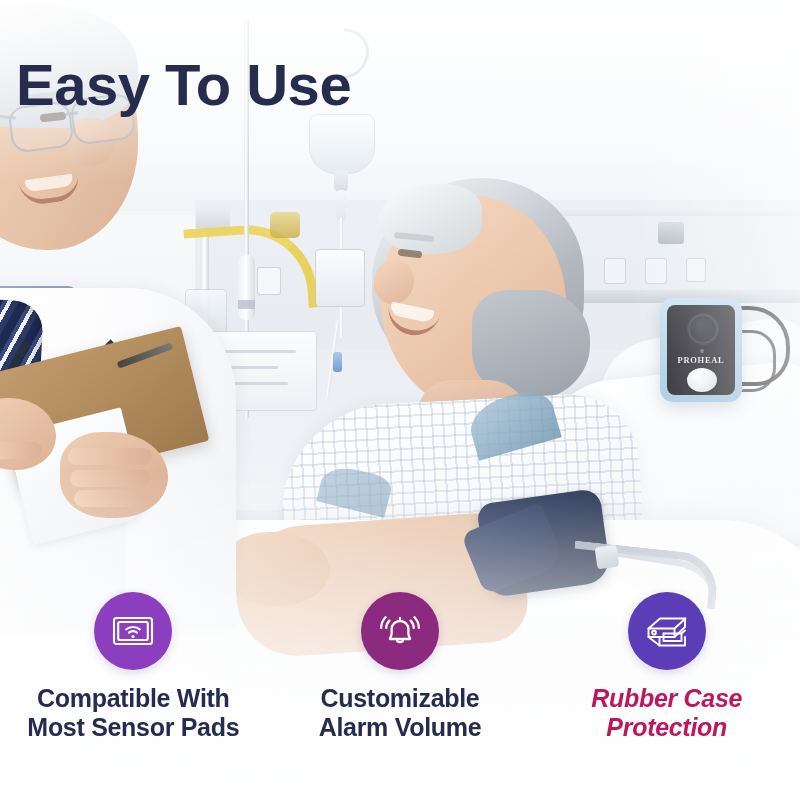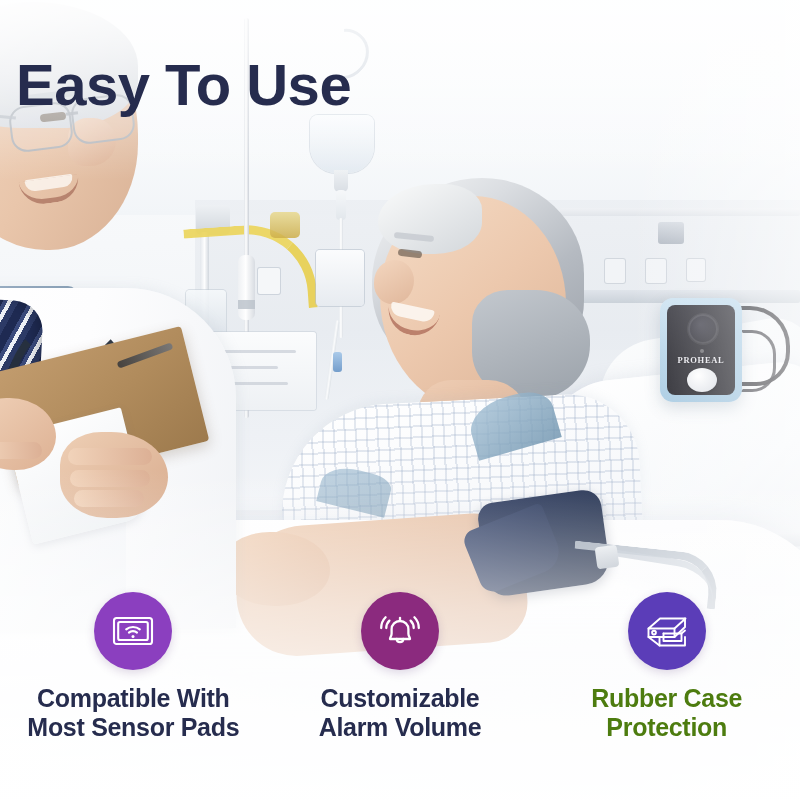--- a/index.html
+++ b/index.html
@@ -427,17 +427,17 @@
             <path d="M5.5 21.5v8.5l11 8.5h25.5v-8.5"></path>
             <path d="M31.5 21.5v8.5H5.5"></path>
             <path d="M42 11.5v8.5L31.5 30"></path>
             <path d="M16.5 30v8.5"></path>
             <path d="M20.5 26.5h18l3.5-3"></path>
             <path d="M20.5 26.5V34h18v-7.5"></path>
             <circle cx="11" cy="25.6" r="1.9"></circle>
           </g>
         </svg>
       </div>
-      <div class="f-label" id="fl2" style="color: #4d7c0f;">Rubber Case
+      <div class="f-label" id="fl2" style="color: #be185d; font-style: italic;">Rubber Case
 Protection</div>
     </div>
   </div>
 </div>
 
 </body></html>

